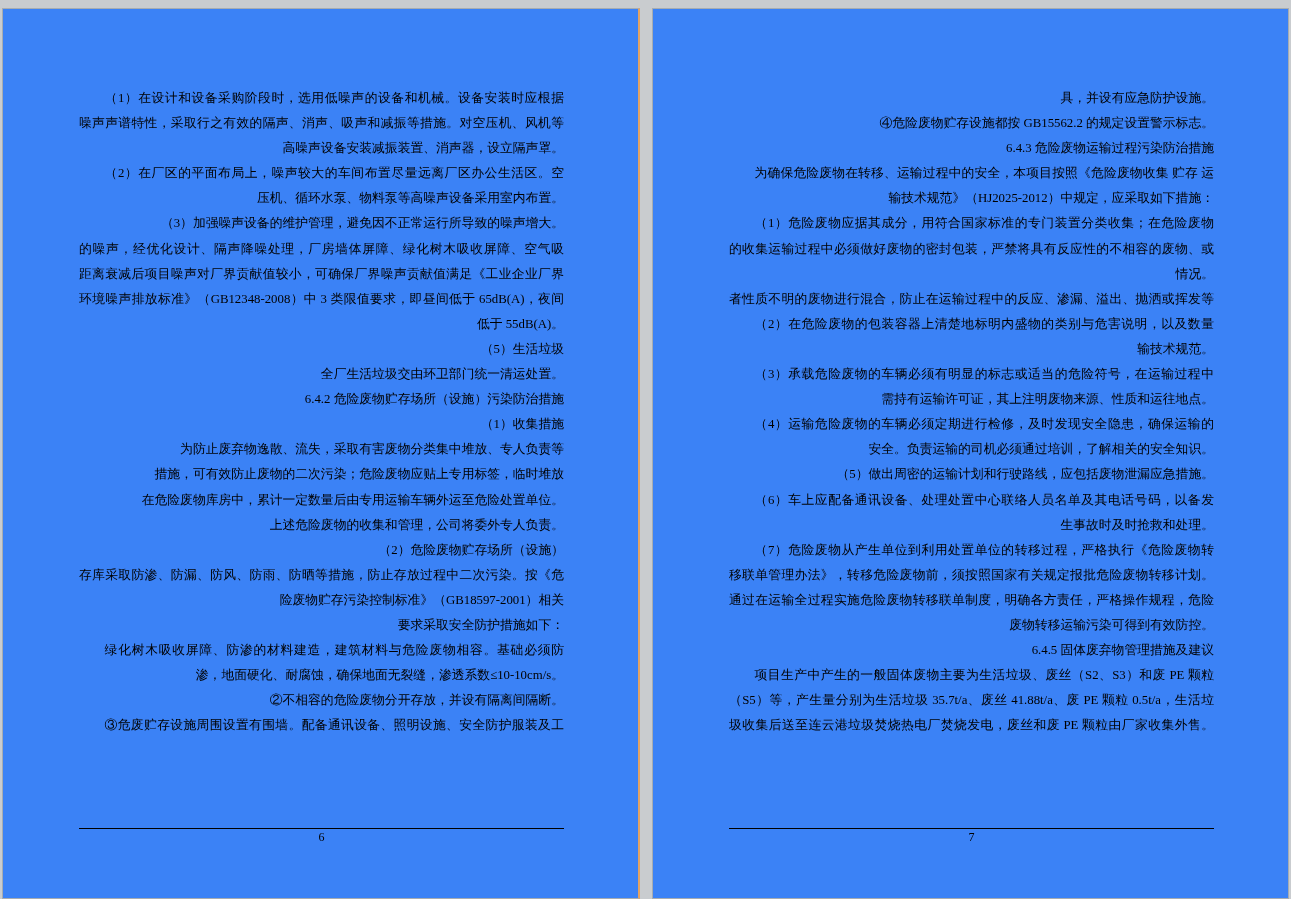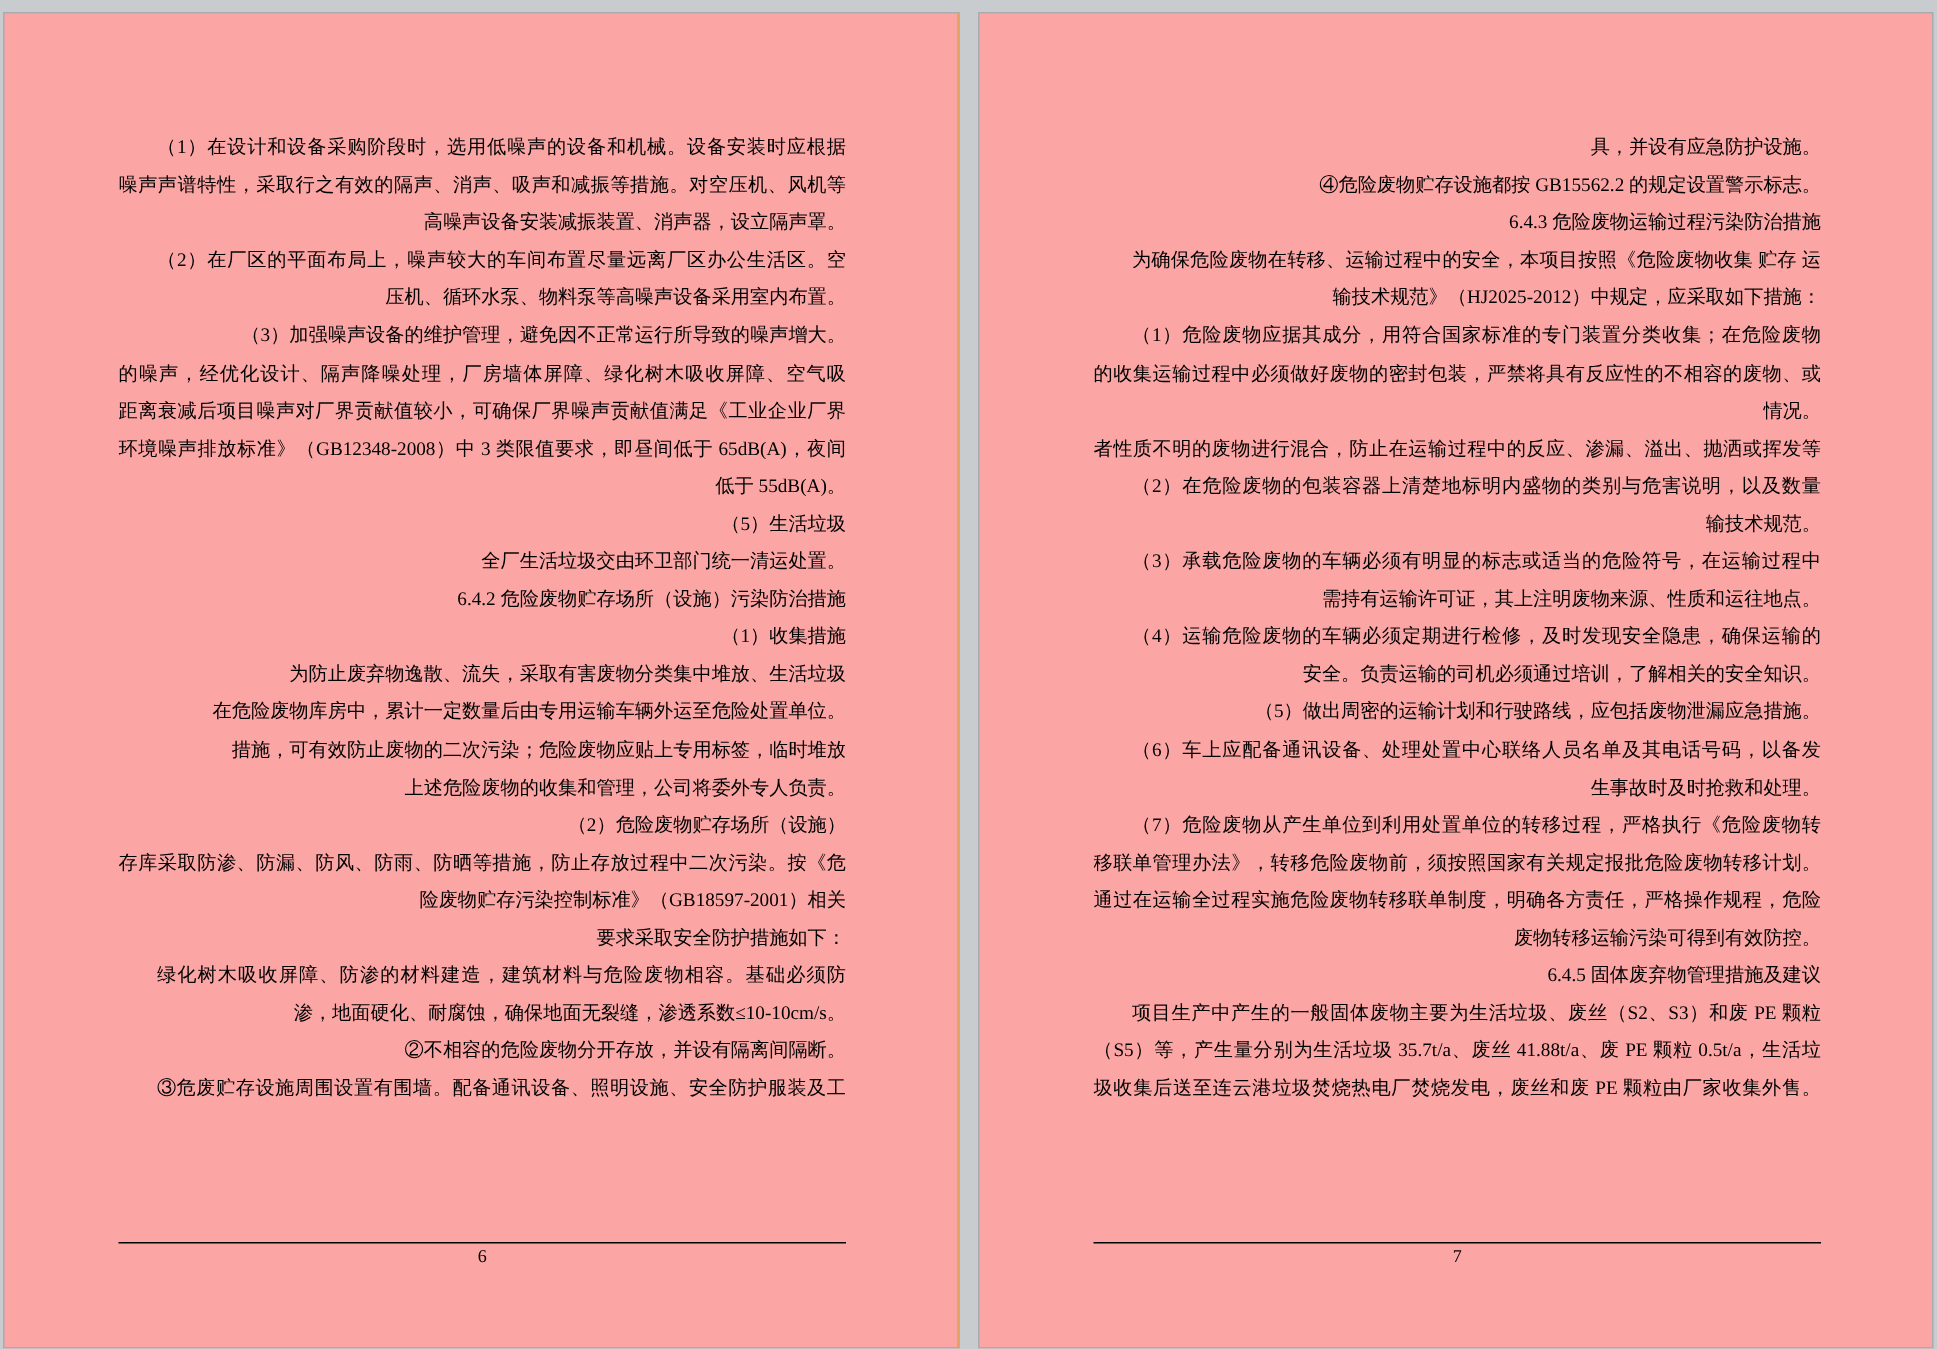--- a/index.html
+++ b/index.html
@@ -13,21 +13,21 @@
   }
   .viewer {
     position: relative;
     width: 1291px;
     height: 899px;
   }
   .page {
     position: absolute;
     top: 8px;
     height: 891px;
-    background: #fca5a5;
+    background: #3b82f6;
     border: 1px solid #a6acb1;
     box-sizing: border-box;
   }
   .page-left {
     left: 2px;
     width: 638px;
     border-right: 2px solid #e3a364;
   }
   .page-right {
     left: 652px;
@@ -85,23 +85,23 @@
         <div class="line">压机、循环水泵、物料泵等高噪声设备采用室内布置。</div>
         <div class="line indent">（3）加强噪声设备的维护管理，避免因不正常运行所导致的噪声增大。</div>
         <div class="line full">的噪声，经优化设计、隔声降噪处理，厂房墙体屏障、绿化树木吸收屏障、空气吸收、</div>
         <div class="line full">距离衰减后项目噪声对厂界贡献值较小，可确保厂界噪声贡献值满足《工业企业厂界</div>
         <div class="line full">环境噪声排放标准》（GB12348-2008）中 3 类限值要求，即昼间低于 65dB(A)，夜间</div>
         <div class="line">低于 55dB(A)。</div>
         <div class="line indent">（5）生活垃圾</div>
         <div class="line indent">全厂生活垃圾交由环卫部门统一清运处置。</div>
         <div class="line indent">6.4.2 危险废物贮存场所（设施）污染防治措施</div>
         <div class="line indent">（1）收集措施</div>
-        <div class="line indent">为防止废弃物逸散、流失，采取有害废物分类集中堆放、生活垃圾</div>
+        <div class="line indent">为防止废弃物逸散、流失，采取有害废物分类集中堆放、专人负责等</div>
+        <div class="line indent">措施，可有效防止废物的二次污染；危险废物应贴上专用标签，临时堆放</div>
         <div class="line indent">在危险废物库房中，累计一定数量后由专用运输车辆外运至危险处置单位。</div>
-        <div class="line indent">措施，可有效防止废物的二次污染；危险废物应贴上专用标签，临时堆放</div>
         <div class="line indent">上述危险废物的收集和管理，公司将委外专人负责。</div>
         <div class="line indent">（2）危险废物贮存场所（设施）</div>
         <div class="line full">存库采取防渗、防漏、防风、防雨、防晒等措施，防止存放过程中二次污染。按《危</div>
         <div class="line">险废物贮存污染控制标准》（GB18597-2001）相关</div>
         <div class="line indent">要求采取安全防护措施如下：</div>
         <div class="line indent full">绿化树木吸收屏障、防渗的材料建造，建筑材料与危险废物相容。基础必须防</div>
         <div class="line">渗，地面硬化、耐腐蚀，确保地面无裂缝，渗透系数≤10-10cm/s。</div>
         <div class="line indent">②不相容的危险废物分开存放，并设有隔离间隔断。</div>
         <div class="line indent full">③危废贮存设施周围设置有围墙。配备通讯设备、照明设施、安全防护服装及工</div>
       </div>

